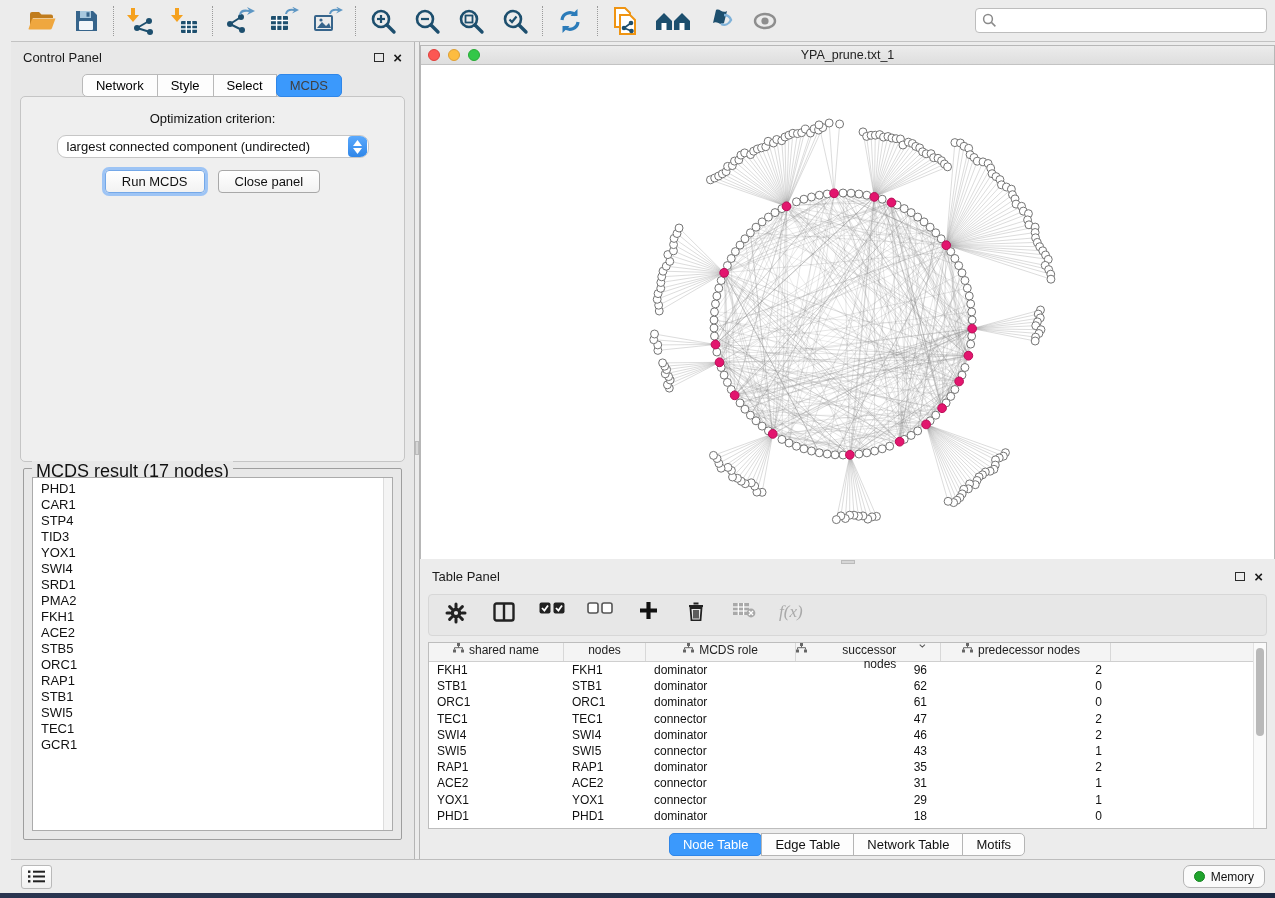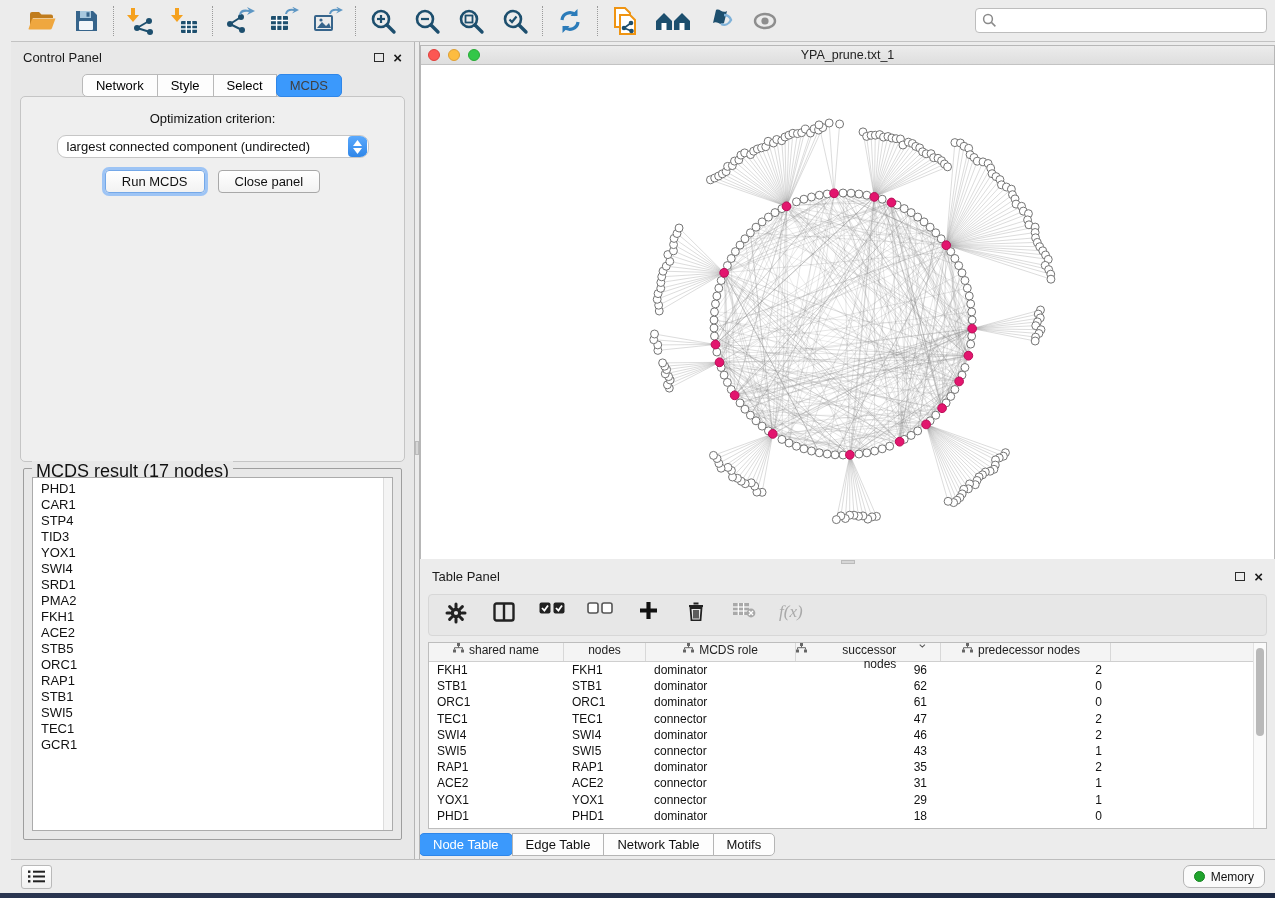--- a/index.html
+++ b/index.html
@@ -107,21 +107,21 @@
   .tbody { flex:1; overflow:hidden; }
   .trow { display:flex; height:16.2px; align-items:center; }
   .tcell { font-size:12px; color:#111; padding:0 8px; white-space:nowrap; overflow:hidden; }
   .c0 { width:135px; } .c1 { width:82px; } .c2 { width:150px; }
   .c3 { width:145px; text-align:right; padding-right:14px;gap:23px; }
   .c4 { width:170px; text-align:right; padding-right:9px; }
   .cfill { flex:1; border-right:none !important; }
   .t-scroll { width:13px; flex:none; background:#fafafa; border-left:1px solid #e2e2e2; position:relative; }
   .t-thumb { position:absolute; top:5px; left:2px; width:8px; height:88px; background:#b9b9b9; border-radius:4px; }
 
-  .bottom-tabs { height:30px; flex:none; display:flex; align-items:center; justify-content:flex-start; }
+  .bottom-tabs { height:30px; flex:none; display:flex; align-items:center; justify-content:center; }
   .seg { display:flex; }
   .seg .stab { background:#fdfdfd; border:1px solid #b5b5b5; padding:3px 13px; font-size:13px; margin-left:-1px; color:#111; }
   .seg .stab:first-child { border-radius:5px 0 0 5px; }
   .seg .stab:last-child { border-radius:0 5px 5px 0; }
   .seg .stab.active { background:#3b99fc; border-color:#2f86e8; color:#fff; border-radius:5px; }
 
   
   .status-bar { height:34px; flex:none; border-top:1px solid #bdbdbd; background:#ececec;
                 display:flex; align-items:center; padding:0 10px; }
   .sb-left-btn { width:31px; height:24px; background:linear-gradient(#fff,#f0f0f0); border:1px solid #b9b9b9;

